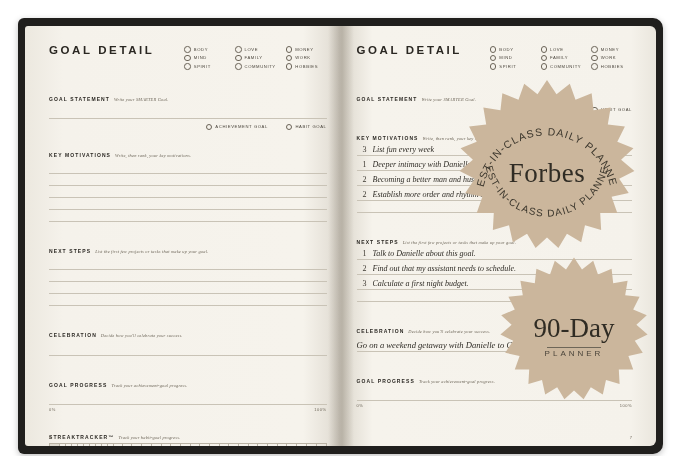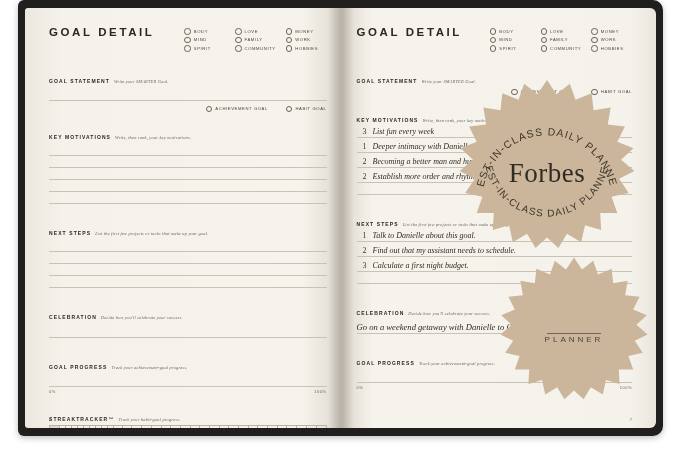--- a/index.html
+++ b/index.html
@@ -16,21 +16,21 @@
   }
   .scene {
     position: absolute;
     inset: 0;
     background: #ffffff;
   }
   
   .book {
     position: absolute;
     left: 18px;
-    top: 0;
+    top: 18px;
     width: 645px;
     height: 436px;
   }
   .cover {
     position: absolute;
     left: 0; top: 0;
     width: 645px; height: 436px;
     background: #201f1d;
     border-radius: 6px 10px 10px 6px;
     box-shadow: 0 2px 6px rgba(0,0,0,0.25);
@@ -591,17 +591,18 @@
     <div class="badge-inner">
       <div class="forbes-word">Forbes</div>
     </div>
   </div>
 
   <div class="badge badge-90day">
     <svg class="starburst" viewBox="0 0 200 200">
       <polygon fill="#cbb69c" points="100,2 110,17 124,6 130,23 147,16 149,34 167,31 164,49 182,51 174,67 191,74 178,86 192,98 176,106 186,121 168,125 174,142 156,142 157,160 140,155 136,173 121,164 112,179 100,168 88,179 79,164 64,173 60,155 43,160 44,142 26,142 32,125 14,121 24,106 8,98 22,86 9,74 26,67 18,51 36,49 33,31 51,34 53,16 70,23 76,6 90,17"></polygon>
     </svg>
     <div class="badge-inner">
+      <div class="ninety">90-Day</div>
       <div class="rule-line"></div>
       <div class="planner-word">PLANNER</div>
     </div>
   </div>
 </div>
 
 </body></html>

